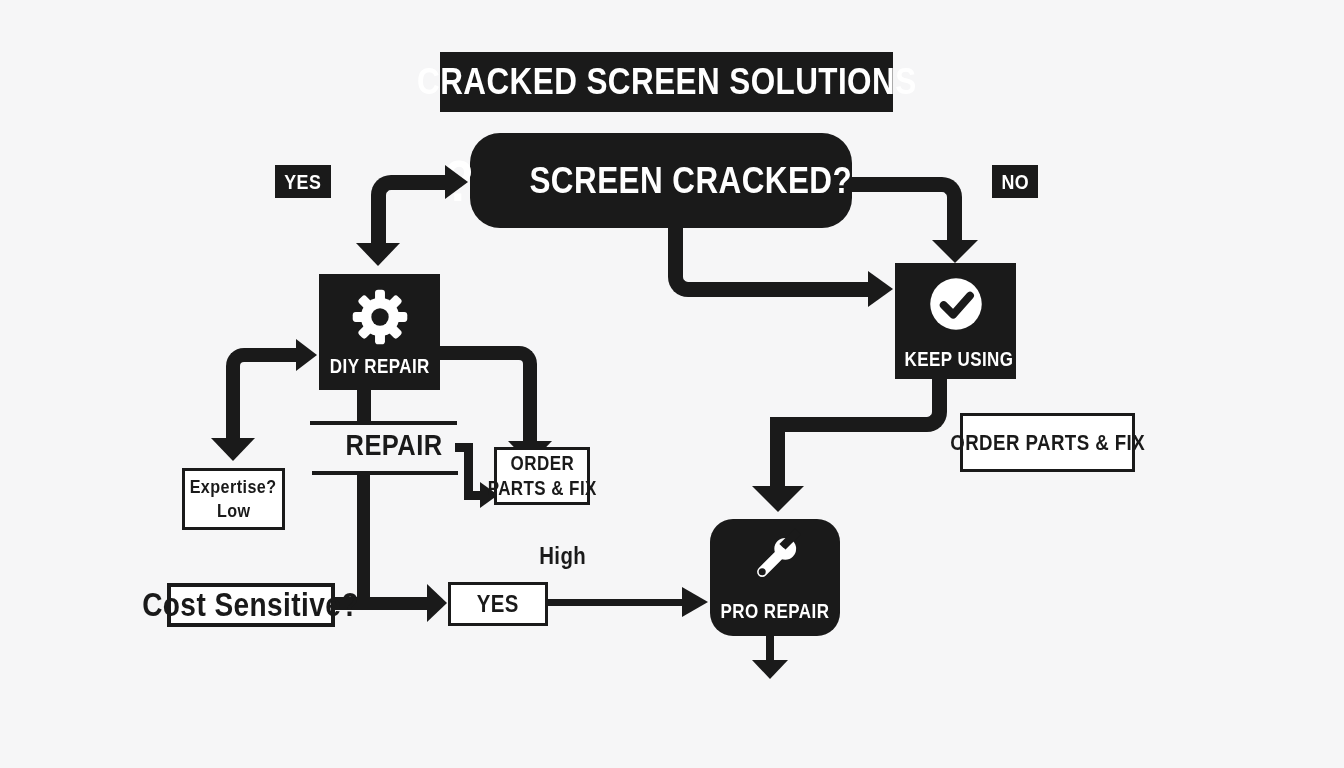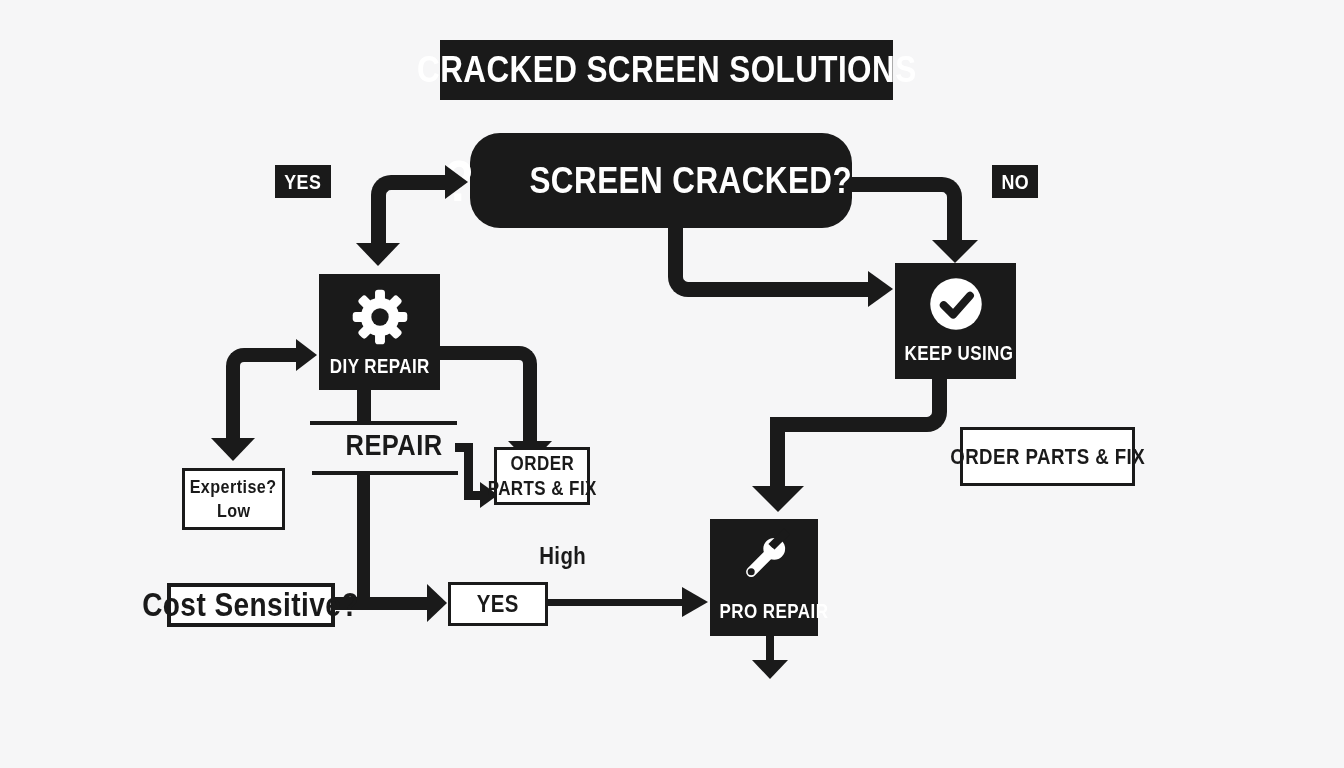--- a/index.html
+++ b/index.html
@@ -26,21 +26,21 @@
   .node{position:absolute;background:#1a1a1a;color:#fff;box-sizing:border-box;}
   .node .icon-wrap{position:absolute;top:0;left:0;right:0;display:flex;justify-content:center;}
   .node .node-label{position:absolute;left:0;right:0;bottom:12px;text-align:center;font-size:20px;}
   .lbl{position:absolute;font-weight:bold;text-align:right;text-decoration:underline;}
 </style>
 </head>
 <body>
 
 <div class="stage">
 
-  <div class="box-black" style="left:440px;top:40px;width:453px;height:60px;font-size:37px;">
+  <div class="box-black" style="left:440px;top:52px;width:453px;height:60px;font-size:37px;">
     <span class="cond">CRACKED SCREEN SOLUTIONS</span>
   </div>
 
   <div class="box-black" style="left:470px;top:133px;width:382px;height:95px;border-radius:30px;gap:24px;">
     <span class="cond" style="font-size:58px;">?</span>
     <span class="cond" style="font-size:37px;">SCREEN CRACKED?</span>
   </div>
 
   <div class="box-black" style="left:275px;top:165px;width:56px;height:33px;font-size:21px;">
     <span class="cond">YES</span>
@@ -111,26 +111,26 @@
     </div>
   </div>
 
   <div class="node" style="left:895px;top:263px;width:121px;height:116px;">
     <div class="icon-wrap" style="top:13px;">
       <svg width="56" height="56" viewBox="0 0 100 100">
         <circle cx="50" cy="50" r="46" fill="#ffffff"></circle>
         <path d="M28 52 L45 69 L75 35" fill="none" stroke="#1a1a1a" stroke-width="14" stroke-linecap="round" stroke-linejoin="round"></path>
       </svg>
     </div>
-    <div class="node-label" style="bottom:14px;margin-top:24px;">
+    <div class="node-label" style="bottom:8px;margin-top:24px;">
       <span class="cond">KEEP USING</span>
     </div>
   </div>
 
-  <div class="node" style="left:710px;top:519px;width:108px;height:117px;">
+  <div class="node" style="left:710px;top:519px;width:130px;height:117px;border-radius:23px;">
     <div class="icon-wrap" style="top:8px;">
       <svg width="64" height="64" viewBox="0 0 100 100">
         <circle cx="66" cy="34" r="17" fill="#ffffff"></circle>
         <rect x="67" y="2" width="13" height="34" fill="#1a1a1a" transform="rotate(45 73.5 19)"></rect>
         <line x1="60" y1="40" x2="30" y2="70" stroke="#ffffff" stroke-width="16" stroke-linecap="round"></line>
         <circle cx="30" cy="70" r="5.5" fill="#1a1a1a"></circle>
       </svg>
     </div>
     <div class="node-label" style="bottom:13px;">
       <span class="cond">PRO REPAIR</span>
@@ -140,21 +140,21 @@
   <div class="box-white" style="left:182px;top:468px;width:103px;height:62px;font-size:19px;line-height:1.25;">
     <span class="cond">Expertise?</span>
     <span class="cond">Low</span>
   </div>
 
   <div class="box-white" style="left:494px;top:447px;width:96px;height:58px;font-size:20px;line-height:1.25;">
     <span class="cond">ORDER</span>
     <span class="cond">PARTS &amp; FIX</span>
   </div>
 
-  <div class="box-white" style="left:960px;top:413px;width:175px;height:59px;font-size:22px;margin-top:14px;">
+  <div class="box-white" style="left:960px;top:413px;width:175px;height:59px;font-size:22px;">
     <span class="cond">ORDER PARTS &amp; FIX</span>
   </div>
 
   <div class="lbl" style="left:500px;top:542px;width:90px;font-size:24px;">
     <span class="cond">High</span>
   </div>
 
   <div class="box-white" style="left:167px;top:583px;width:168px;height:44px;border-width:4px;font-size:33px;">
     <span class="cond">Cost Sensitive?</span>
   </div>

